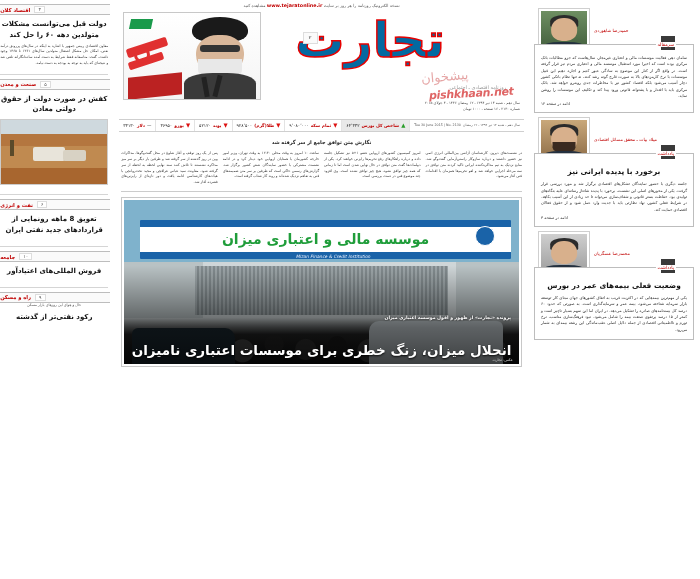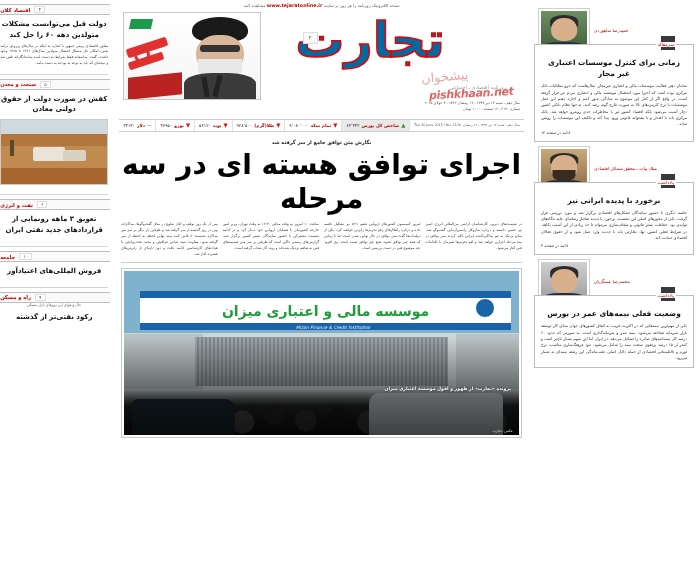--- a/index.html
+++ b/index.html
@@ -298,21 +298,20 @@
         <div class="ph-inner art portrait-bg1">
           <div class="p-hair"></div>
             <div class="p-head"></div>
             <div class="p-suit"></div>
         </div>
       </div>
       <div class="op-author">حمیدرضا شاهوردی</div>
       <div class="op-kicker">سرمقاله</div>
       <div class="op-card">
         <div class="op-square"></div>
-        <div class="op-title">زمانی برای کنترل موسسات اعتباری غیر مجاز</div>
         <div class="op-body">سامان دهی فعالیت موسسات مالی و اعتباری غیرمجاز، سال‌هاست که جزو مطالبات بانک مرکزی بوده است که اخیرا مورد استقبال موسسه مالی و اعتباری مردم نیز قرار گرفته است. در واقع اگر از کنار این موضوع به سادگی عبور کنیم و اجازه دهیم این قبیل موسسات با نرخ کارمزدهای بالا به صورت قارچ گونه رشد کنند، نه تنها نظام بانکی کشور دچار آسیب می‌شود بلکه اقتصاد کشور نیز با مخاطرات جدی روبه‌رو خواهد شد. بانک مرکزی باید با اقتدار و با پشتوانه قانونی ورود پیدا کند و تکلیف این موسسات را روشن نماید.</div>
         <div class="op-more">ادامه در صفحه ۱۴</div>
       </div>
     </div>
 
     <div class="op-block">
       <div class="op-photo">
         <div class="ph-inner art portrait-bg2">
           <div class="p-hair"></div>
             <div class="p-head"></div>
@@ -425,21 +424,20 @@
         <span>۳۶۹۵۰</span>
       </div>
       <div class="rate-cell">
         <span>—</span>
         <span class="rate-name">دلار</span>
         <span>۳۳۱۳۰</span>
       </div>
     </div>
 
     <div class="kicker-line">نگارش متن توافق جامع از سر گرفته شد</div>
-    <div class="main-head">اجرای توافق هسته ای در سه مرحله</div>
 
     <div class="cols">
       <div class="col">پس از یک روز توقف و آغاز شلوغ در محل گفت‌وگوها، مذاکرات وین در روز گذشته از سر گرفته شد و طرفین بار دیگر بر سر میز مذاکره نشستند تا تلاش کنند سند نهایی لحظه به لحظه از سر گرفته شود. معاونت سید عباس عراقچی و مجید تخت‌روانچی با هیات‌های کارشناسی ادامه یافت و دور تازه‌ای از رایزنی‌های فشرده آغاز شد.</div>
       <div class="col">ساعت ۱۰ امروز به وقت محلی ۱۲:۳۰ به وقت تهران، وزیر امور خارجه کشورمان با همتایان اروپایی خود دیدار کرد و در ادامه نشست مشترکی با حضور نمایندگان شش کشور برگزار شد. گزارش‌های رسمی حاکی است که طرفین بر سر متن ضمیمه‌های فنی به تفاهم نزدیک شده‌اند و روند کار شتاب گرفته است.</div>
       <div class="col">امروز کمیسیون کشورهای اروپایی عضو ۱+۵ نیز تشکیل جلسه داده و درباره راهکارهای رفع تحریم‌ها رایزنی خواهند کرد. یکی از دیپلمات‌ها گفت متن توافق در حال نهایی شدن است اما تا زمانی که همه چیز توافق نشود، هیچ چیز توافق نشده است. وی افزود چند موضوع فنی در دست بررسی است.</div>
       <div class="col">در نشست‌های دیروز، کارشناسان آژانس بین‌المللی انرژی اتمی نیز حضور داشتند و درباره سازوکار راستی‌آزمایی گفت‌وگو شد. منابع نزدیک به تیم مذاکره‌کننده ایرانی تاکید کردند متن توافق در سه مرحله اجرایی خواهد شد و لغو تحریم‌ها همزمان با اقدامات فنی آغاز می‌شود.</div>
     </div>
 
     <div class="rule"></div>
 
@@ -453,20 +451,21 @@
           <div class="shop-sign-text">موسسه مالی و اعتباری میزان</div>
           <div class="shop-sign-en">Mizan Finance &amp; Credit Institution</div>
           <div class="shop-logo"></div>
           <div class="shop-shutter"></div>
           <div class="crowd"></div>
           <div class="car-l"></div>
           <div class="car-r"></div>
           <div class="dark-veil"></div>
         </div>
         <div class="ph-caption-small">پرونده «تجارت» از ظهور و افول موسسه اعتباری میزان</div>
+        <div class="ph-head">انحلال میزان، زنگ خطری برای موسسات اعتباری نامیزان</div>
         <div class="ph-credit">عکس: تجارت</div>
       </div>
     </div>
 
   </div>
 
   <div class="rail-right">
 
     <div class="sec">
       <div class="sec-head">
@@ -497,21 +496,21 @@
       </div>
     </div>
 
     <div class="hr-soft"></div>
 
     <div class="sec">
       <div class="sec-head">
         <span class="sec-name">نفت و انرژی</span>
         <span class="sec-num">۶</span>
       </div>
-      <div class="sec-title">تعویق ۳ ماهه رونمایی از قراردادهای جدید نفتی ایران</div>
+      <div class="sec-title">تعویق 8 ماهه رونمایی از قراردادهای جدید نفتی ایران</div>
     </div>
 
     <div class="hr-soft"></div>
 
     <div class="sec">
       <div class="sec-head">
         <span class="sec-name">جامعه</span>
         <span class="sec-num">۱۰</span>
       </div>
       <div class="sec-title">فروش المللی‌های اعتیادآور</div>

